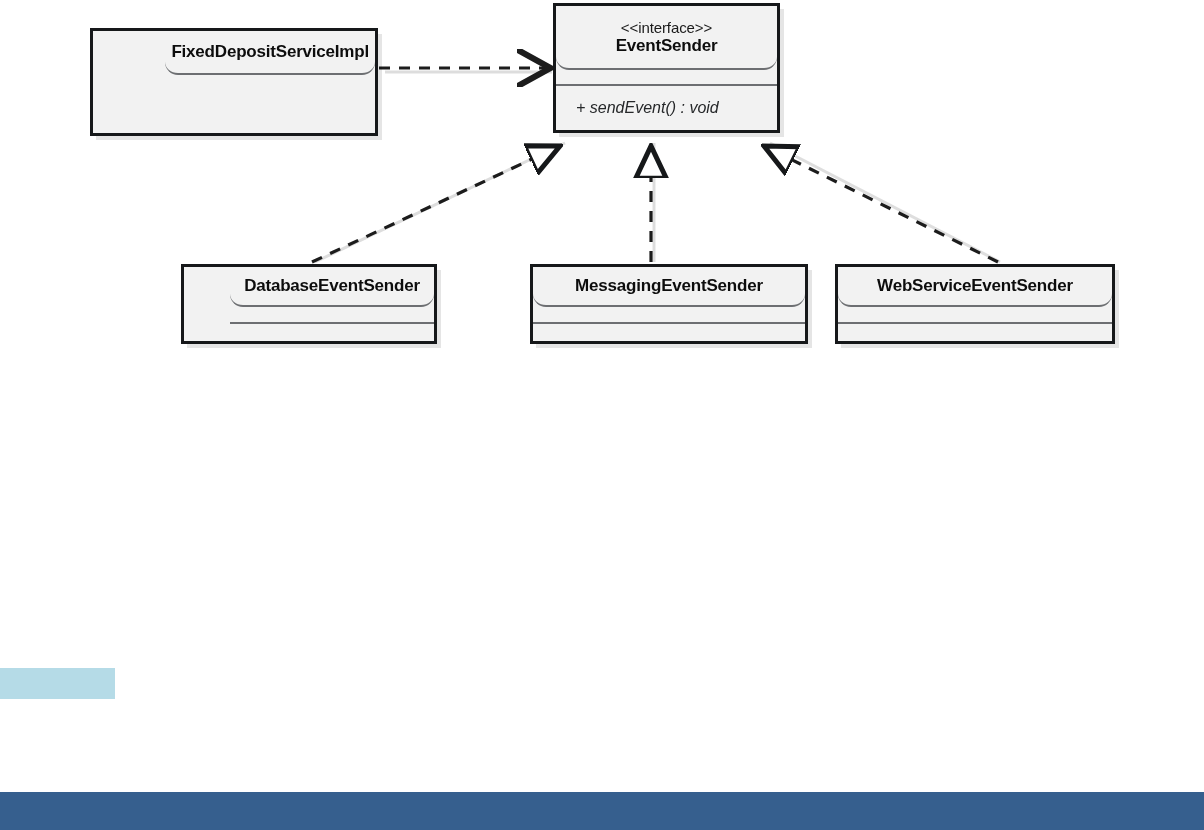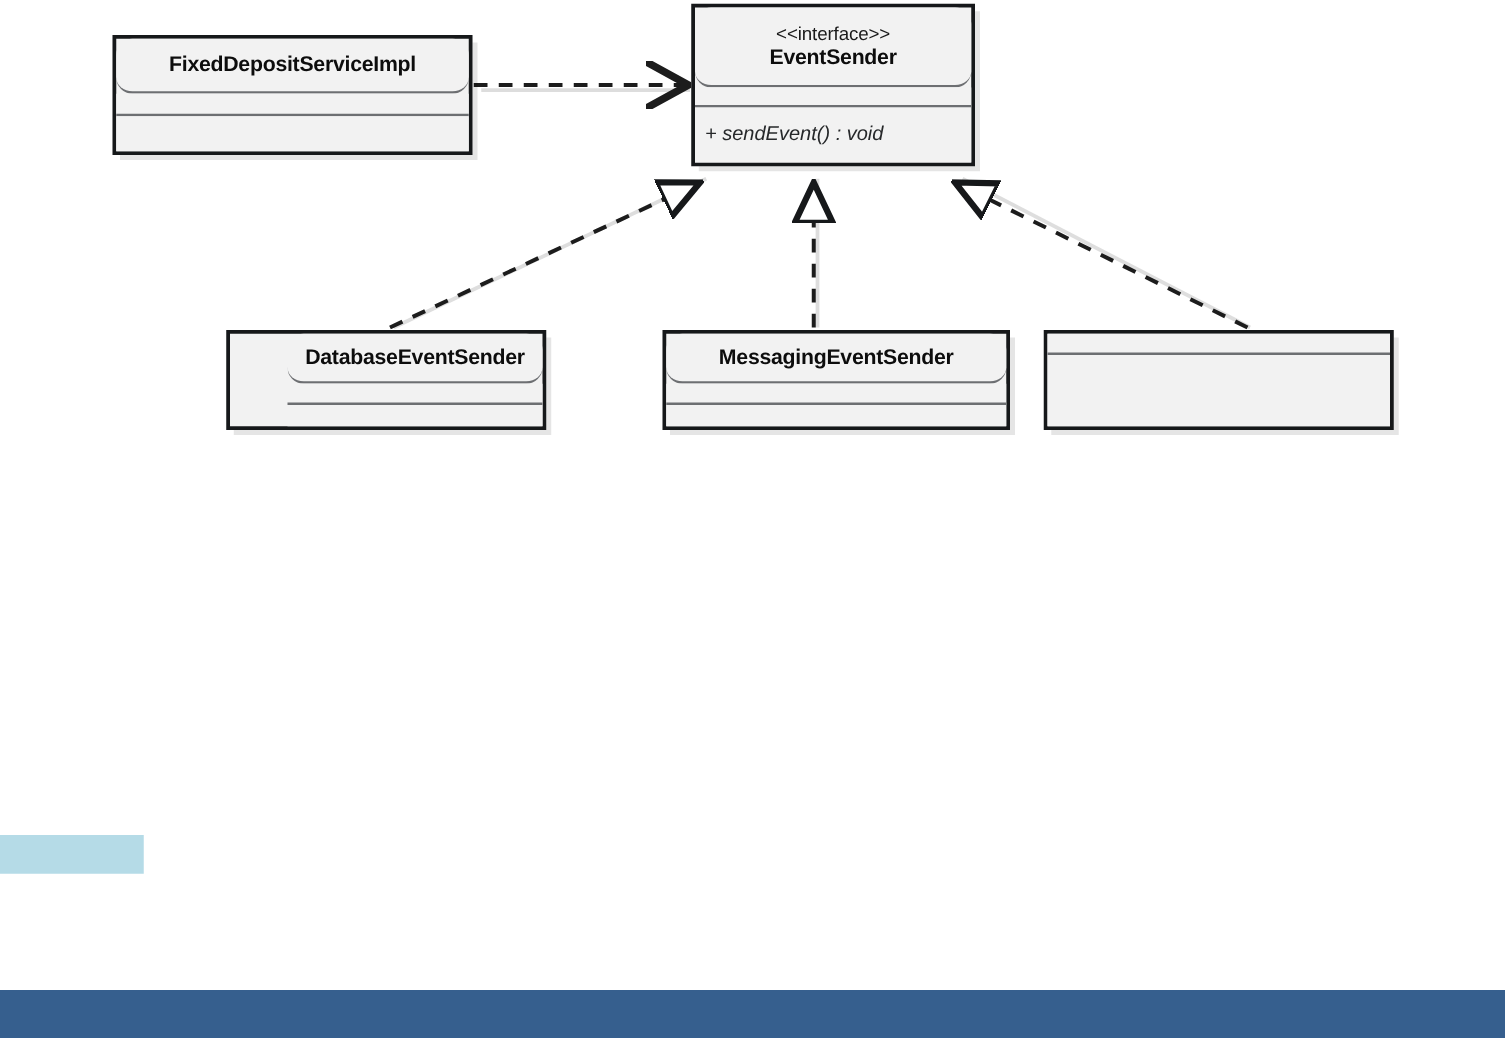--- a/index.html
+++ b/index.html
@@ -65,32 +65,32 @@
     background: #f2f2f2;
     border-bottom: 2px solid #6d6f72;
     flex: 0 0 auto;
   }
   .uml-ops {
     box-sizing: border-box;
     background: #f2f2f2;
     flex: 1 1 auto;
     display: flex;
     align-items: center;
-    padding: 0 8px;
+    padding: 0 20px;
   }
   .op-text {
     font-size: 16px;
     font-style: italic;
     color: #26282a;
     white-space: nowrap;
   }
   .uml-ops.empty { padding: 0; }
 
   
-  #box-fixeddeposit { left: 90px;  top: 28px;  width: 288px; height: 96px; }
+  #box-fixeddeposit { left: 90px;  top: 28px;  width: 288px; height: 108px; align-items: flex-end; }
   #box-fixeddeposit .uml-header { height: 44px; }
   #box-fixeddeposit .uml-attrs  { height: 18px; }
 
   #box-eventsender { left: 553px; top: 3px;   width: 227px; height: 130px; }
   #box-eventsender .uml-header { height: 64px; }
   #box-eventsender .uml-attrs  { height: 16px; }
 
   #box-databaseeventsender { left: 181px; top: 264px; width: 256px; height: 80px; padding-left: 46px; }
   #box-databaseeventsender .uml-header { height: 40px; }
   #box-databaseeventsender .uml-attrs  { height: 17px; }
@@ -201,20 +201,23 @@
 
   <div class="uml-class" id="box-messagingeventsender">
     <div class="uml-header">
       <div class="class-name">MessagingEventSender</div>
     </div>
     <div class="uml-attrs"></div>
     <div class="uml-ops empty"></div>
   </div>
 
   <div class="uml-class" id="box-webserviceeventsender">
+    <div class="uml-header">
+      <div class="class-name">WebServiceEventSender</div>
+    </div>
     <div class="uml-attrs"></div>
     <div class="uml-ops empty"></div>
   </div>
 
   <div id="highlight-swatch"></div>
   <div id="footer-bar"></div>
 
 </div>
 
 </body></html>

